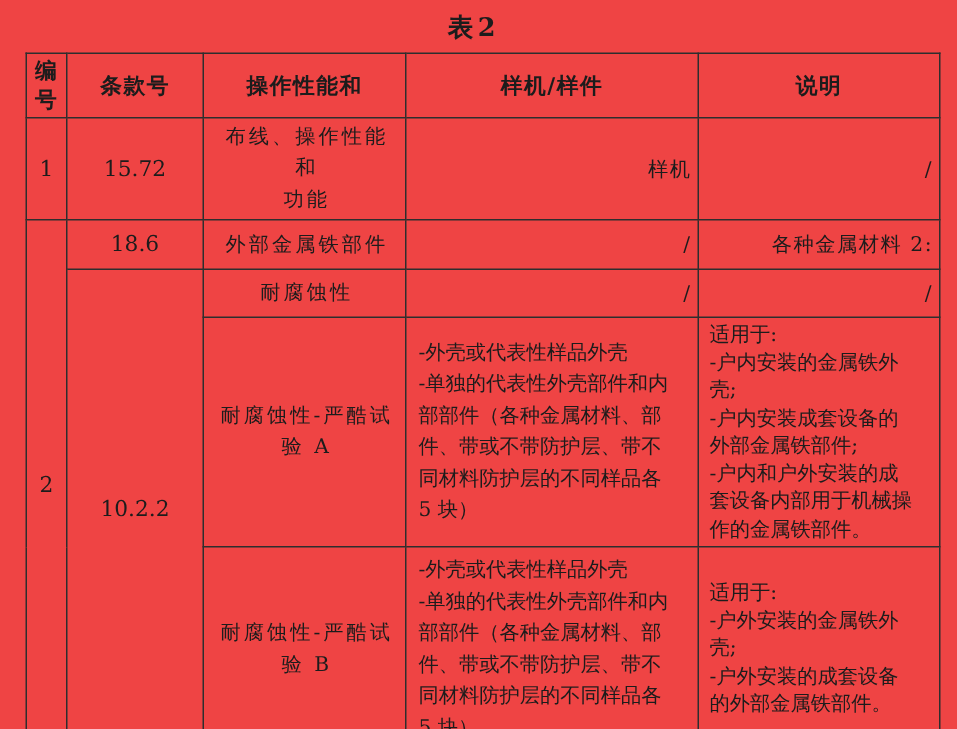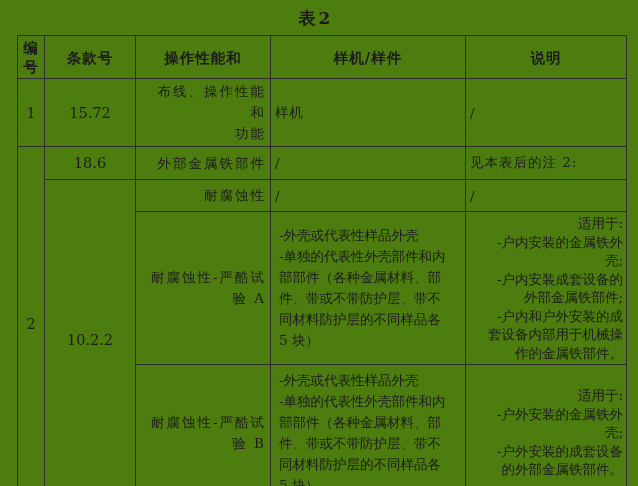--- a/index.html
+++ b/index.html
@@ -9,21 +9,21 @@
   body {
     width: 638px; height: 486px;
     overflow: hidden;
     position: relative;
     font-family: "DejaVu Serif", "Liberation Serif", serif;
     color: #1c1c1c;
     -webkit-font-smoothing: antialiased;
   }
   .page {
     position: absolute; inset: 0;
-    background: #4d7c0f;
+    background: #ef4444;
   }
   .doc-title {
     position: absolute;
     top: 7px; left: 0; right: 6px;
     text-align: center;
     font-size: 17px;
     font-weight: bold;
     letter-spacing: 3px;
   }
   table.spec-table {
@@ -46,39 +46,39 @@
     font-size: 14.5px;
     font-weight: bold;
     text-align: center;
     line-height: 19px;
     letter-spacing: 1px;
   }
   td { font-size: 13.5px; }
   .center { text-align: center; }
   .num { font-size: 14.5px; }
   .col-item {
-    text-align: right;
+    text-align: center;
     padding-left: 7px;
     letter-spacing: 2px;
     line-height: 21px;
     margin-top: 16px;
   }
   .col-sample {
     line-height: 21px;
     padding-left: 8px;
     padding-right: 4px;
     text-align: left;
   }
   .col-note {
     line-height: 18.5px;
     padding-left: 7px;
     padding-right: 3px;
-    text-align: right;
+    text-align: left;
   }
-  .center-cell { text-align: left; letter-spacing: 1px; }
+  .center-cell { text-align: right; letter-spacing: 1px; }
 </style>
 </head>
 <body>
 
 <div class="page">
 
   <div class="doc-title">表2</div>
 
   <table class="spec-table">
     <colgroup>
@@ -106,21 +106,21 @@
 功能</td>
       <td class="center-cell">样机</td>
       <td class="center-cell">/</td>
     </tr>
 
     <tr style="height:33px">
       <td class="center num" rowspan="4">2</td>
       <td class="center num">18.6</td>
       <td class="col-item">外部金属铁部件</td>
       <td class="center-cell">/</td>
-      <td class="center-cell">见本表后的注 2:</td>
+      <td class="center-cell">各种金属材料 2:</td>
     </tr>
 
     <tr style="height:32px">
       <td class="center num" rowspan="3">10.2.2</td>
       <td class="col-item">耐腐蚀性</td>
       <td class="center-cell">/</td>
       <td class="center-cell">/</td>
     </tr>
 
     <tr style="height:151px">

